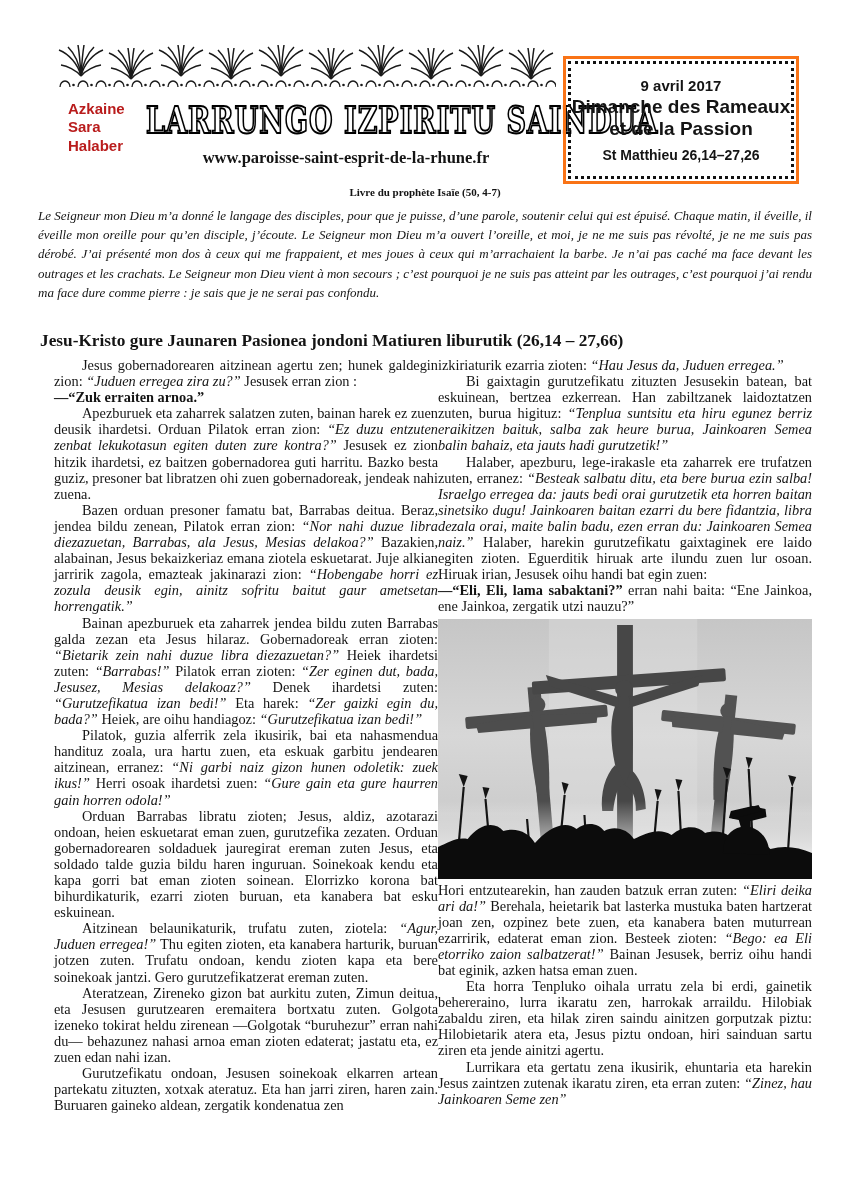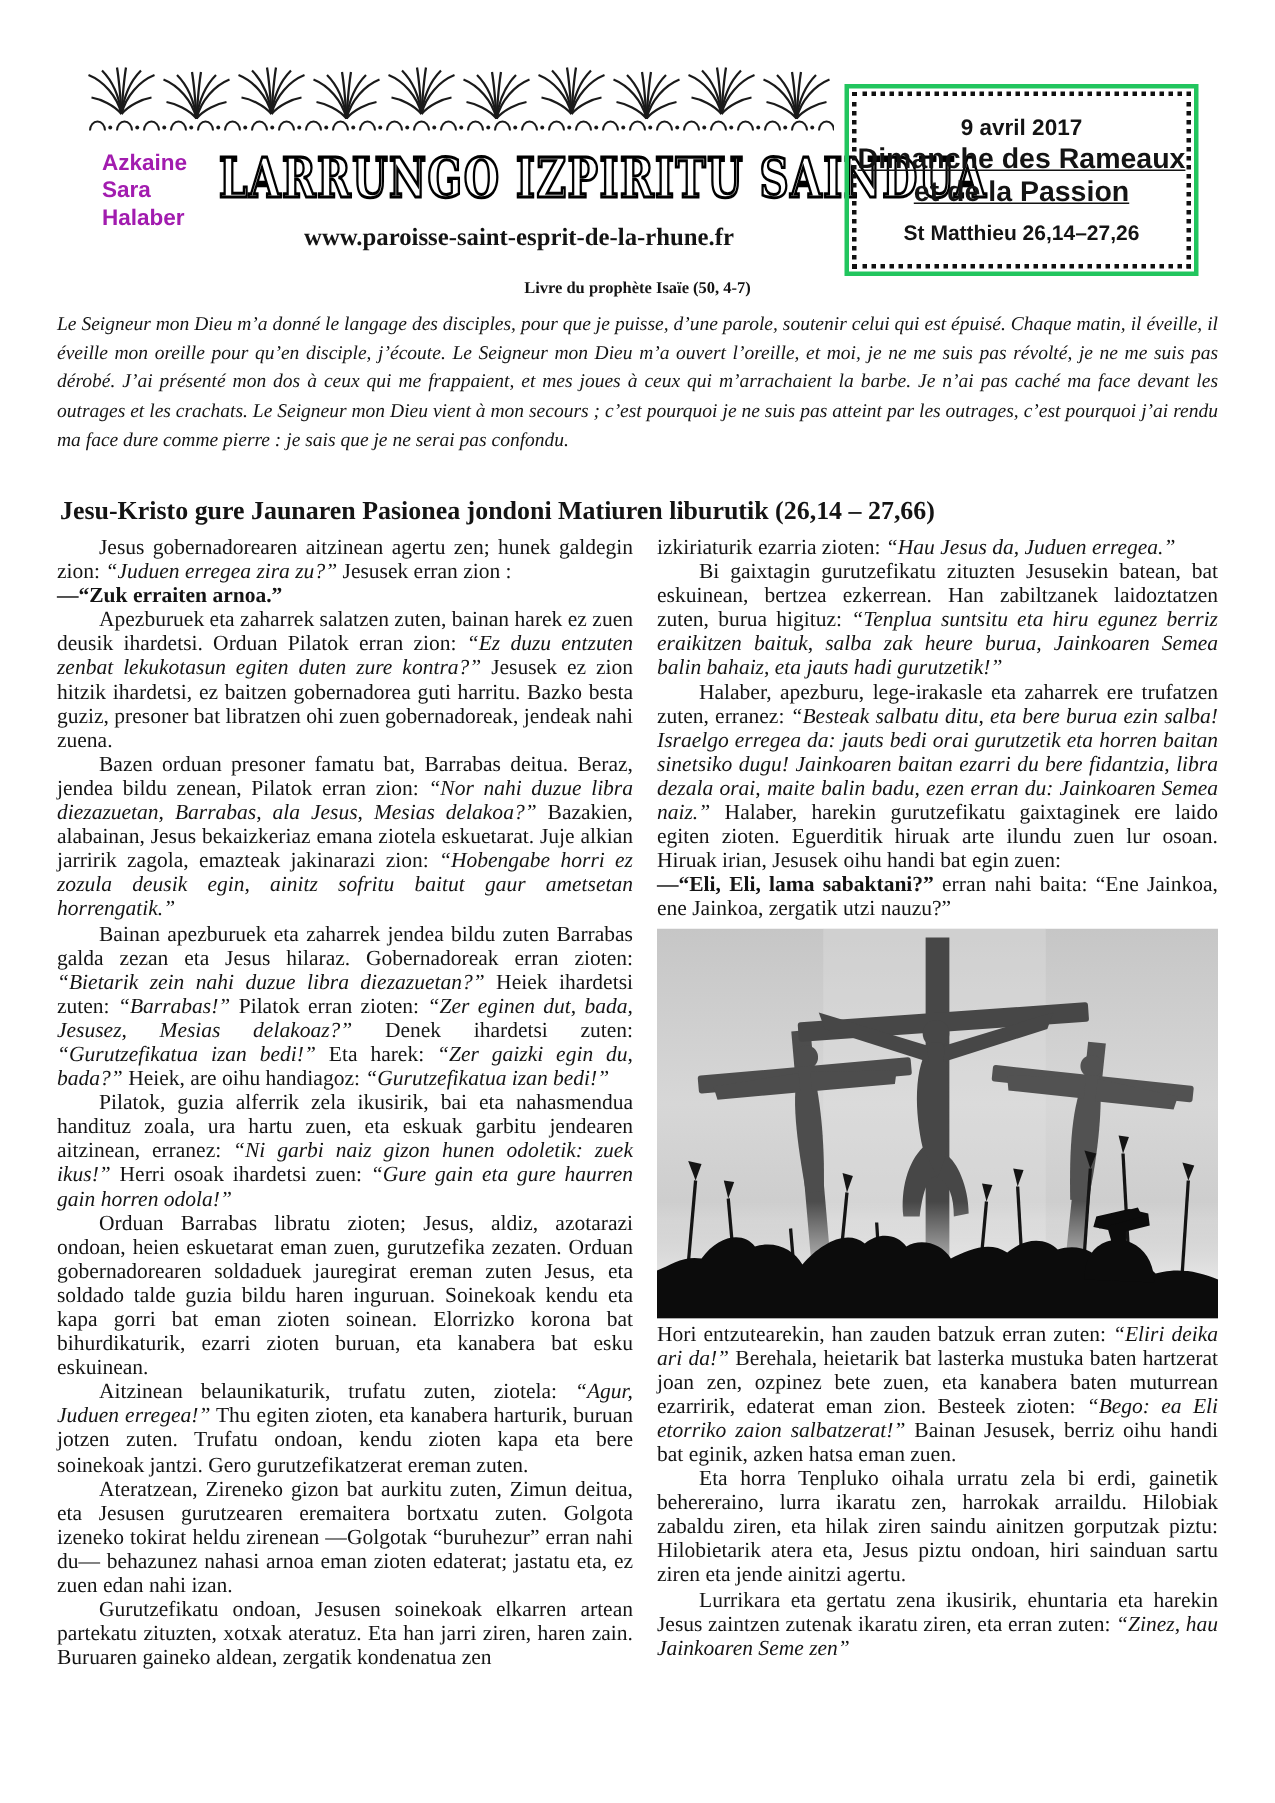--- a/index.html
+++ b/index.html
@@ -2,46 +2,46 @@
 <html><head>
 <meta charset="utf-8">
 <style>
   html,body{margin:0;padding:0;background:#9a9a9a;}
   .page{position:relative;width:850px;height:1202px;margin:0 auto;background:#ffffff;
         font-family:"Liberation Serif",serif;color:#141414;overflow:hidden;}
 
   
   .ornament-strip{position:absolute;left:56px;top:44px;width:500px;height:44px;}
   .location{position:absolute;left:68px;top:100px;font-family:"Liberation Sans",sans-serif;
-            font-weight:bold;font-size:15px;line-height:1.22;color:#a21caf;}
+            font-weight:bold;font-size:15px;line-height:1.22;color:#b91c1c;}
   .main-title{position:absolute;left:146px;top:99px;width:400px;text-align:center;
               font-family:"DejaVu Serif",serif;font-weight:bold;font-size:27px;letter-spacing:1px;
               color:#fff;-webkit-text-stroke:1.5px #000;text-shadow:0 0 1px #000;
               transform:scaleY(1.35);transform-origin:center top;white-space:nowrap;}
   .website{position:absolute;left:146px;top:148px;width:400px;text-align:center;
            font-weight:bold;font-size:16.5px;}
   .date-box{position:absolute;left:563px;top:56px;width:236px;height:128px;box-sizing:border-box;
-            border:3px solid #22c55e;display:flex;flex-direction:column;align-items:center;
+            border:3px solid #f97316;display:flex;flex-direction:column;align-items:center;
             justify-content:center;text-align:center;
             font-family:"Liberation Sans",sans-serif;font-weight:bold;}
   .date-box::before{content:"";position:absolute;inset:2px;border:3px dotted #111;}
   .db-date{font-size:15px;margin-bottom:2px;}
-  .db-main{font-size:19px;line-height:1.18;text-decoration:underline;}
+  .db-main{font-size:19px;line-height:1.18;}
   .db-ref{font-size:14px;margin-top:7px;}
 
   
   .reading-title{position:absolute;top:186px;left:0;right:0;text-align:center;
                  font-weight:bold;font-size:11px;}
   .reading-text{position:absolute;top:206px;left:38px;right:38px;font-style:italic;
                 font-size:13px;line-height:19.2px;text-align:justify;}
 
   
   .passion-heading{position:absolute;top:331px;left:40px;right:38px;
                    font-weight:bold;font-size:17.3px;white-space:nowrap;}
-  .columns{position:absolute;top:357px;left:38px;right:38px;display:flex;gap:16px;justify-content:flex-end;}
+  .columns{position:absolute;top:357px;left:38px;right:38px;display:flex;justify-content:flex-end;}
   .col{font-size:14.35px;line-height:16.1px;text-align:justify;}
   .col-left{width:384px;}
   .col-right{width:374px;}
   .para{margin:0;}
   .para.indent{text-indent:28px;}
   .it{font-style:italic;}
   .bd{font-weight:bold;}
 
   .figure{width:100%;height:260px;margin:4px 0 3px;}
   .figure svg{display:block;width:100%;height:100%;}

